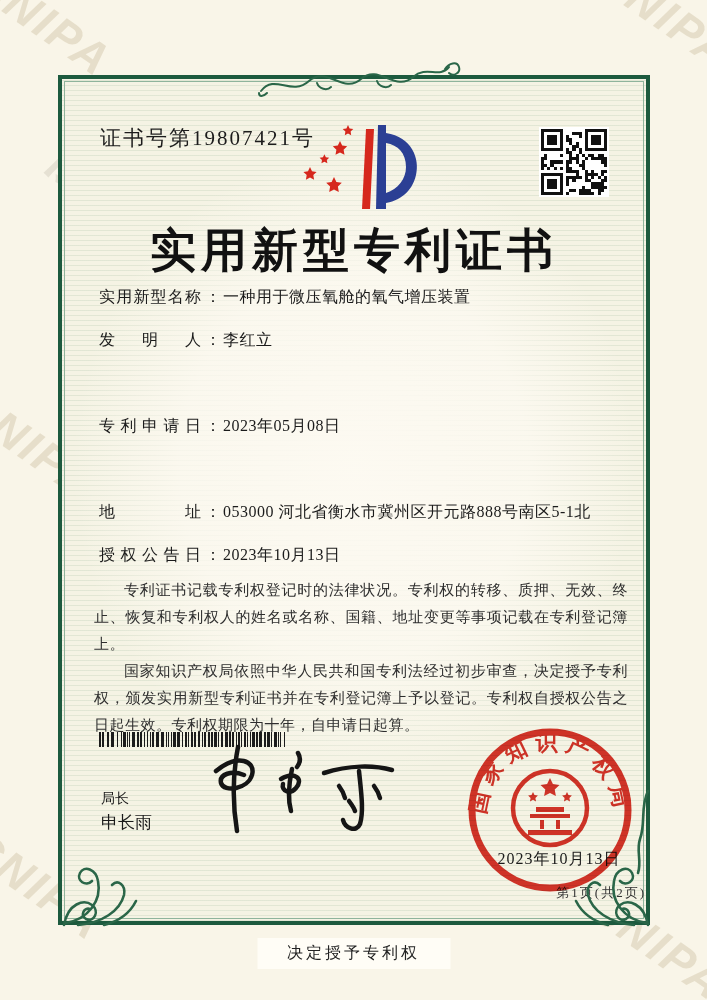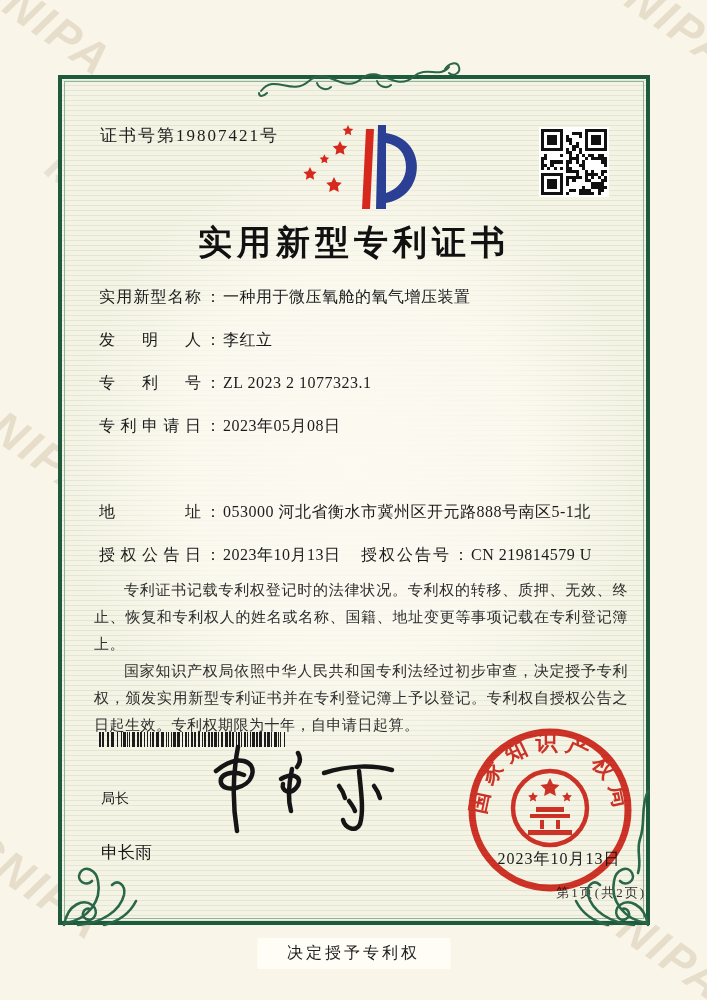--- a/index.html
+++ b/index.html
@@ -25,37 +25,37 @@
     position:absolute;left:58px;top:75px;width:584px;height:842px;z-index:1;
     border:4px solid #1d5a3e;
     background-color:#f5f3e4;
     background-image:
       radial-gradient(ellipse 62% 48% at 50% 46%, rgba(253,250,242,0.97) 0%, rgba(253,250,242,0.75) 48%, rgba(253,250,242,0) 78%),
       repeating-linear-gradient(0deg, rgba(96,146,106,0.13) 0px, rgba(96,146,106,0.13) 1px, rgba(96,146,106,0) 1px, rgba(96,146,106,0) 5px);
   }
   .frame-inner{position:absolute;inset:2px;border:1px solid #8fb49c;pointer-events:none;}
   .deco{position:absolute;z-index:2;pointer-events:none;}
   
-  .cert-no{position:absolute;left:38px;top:45px;font-size:17px;letter-spacing:2px;color:#1c1c1c;}
+  .cert-no{position:absolute;left:38px;top:45px;font-size:21px;letter-spacing:2px;color:#1c1c1c;}
   .logo{position:absolute;left:232px;top:40px;width:128px;height:92px;}
   .qr{position:absolute;left:477px;top:48px;width:66px;height:66px;background:#fff;padding:2px;}
   .title{
     position:absolute;left:0;right:0;top:141px;text-align:center;
-    font-size:34px;font-weight:bold;letter-spacing:5px;color:#111;
+    font-size:46px;font-weight:bold;letter-spacing:5px;color:#111;
   }
   .frow{position:absolute;left:37px;right:20px;font-size:16px;color:#1b1b1b;white-space:nowrap;}
   .flabel{display:inline-block;width:102px;text-align:justify;text-align-last:justify;vertical-align:bottom;}
   .fcolon{display:inline-block;margin:0 2px 0 4px;}
   .fval{letter-spacing:0.5px;}
   .grant-pair{position:absolute;left:262px;top:0;white-space:nowrap;}
   .paras{position:absolute;left:32px;top:498px;width:534px;font-size:15px;line-height:27px;color:#2e2e2e;letter-spacing:0.5px;}
   .paras p{margin:0;text-indent:2em;text-align:justify;}
   .barcode{position:absolute;left:37px;top:653px;width:190px;height:15px;}
   .director-title{position:absolute;left:39px;top:711px;font-family:"Liberation Sans","DejaVu Sans",sans-serif;font-size:14px;color:#1a1a1a;}
-  .director-name{position:absolute;left:39px;top:762px;font-family:Liberation Mono, monospace;font-size:17px;color:#1a1a1a;}
+  .director-name{position:absolute;left:39px;top:732px;font-family:Liberation Mono, monospace;font-size:17px;color:#1a1a1a;}
   .signature{position:absolute;left:140px;top:660px;width:210px;height:100px;}
   .seal-date{position:absolute;left:417px;top:770px;width:160px;text-align:center;font-size:16px;color:#1b1b1b;letter-spacing:1px;z-index:2;}
   .seal{position:absolute;left:402px;top:645px;width:172px;height:172px;z-index:3;opacity:0.94;mix-blend-mode:multiply;}
   .page-no{position:absolute;left:0;right:0;top:805px;text-align:right;font-size:13px;letter-spacing:2px;color:#333;}
   .note{
     position:absolute;left:50%;top:938px;transform:translateX(-50%);
     background:#fffdf6;padding:5px 30px;font-size:16px;letter-spacing:3px;color:#222;z-index:1;
     white-space:nowrap;
   }
 </style>
@@ -256,34 +256,28 @@
     </svg>
 
   <div class="title">实用新型专利证书</div>
 
   <div class="frow" style="top:208px">
     <span class="flabel">实用新型名称</span><span class="fcolon">：</span><span class="fval">一种用于微压氧舱的氧气增压装置</span>
   </div>
   <div class="frow" style="top:251px">
     <span class="flabel">发明人</span><span class="fcolon">：</span><span class="fval">李红立</span>
   </div>
-  <div class="frow" style="top:294px">
-    <span class="flabel">专利号</span><span class="fcolon">：</span><span class="fval">ZL 2023 2 1077323.1</span>
-  </div>
   <div class="frow" style="top:337px">
     <span class="flabel">专利申请日</span><span class="fcolon">：</span><span class="fval">2023年05月08日</span>
   </div>
   <div class="frow" style="top:423px">
     <span class="flabel">地址</span><span class="fcolon">：</span><span class="fval">053000 河北省衡水市冀州区开元路888号南区5-1北</span>
   </div>
   <div class="frow" style="top:466px">
     <span class="flabel">授权公告日</span><span class="fcolon">：</span><span class="fval">2023年10月13日</span>
-    <span class="grant-pair">
-      <span class="flabel" style="width:88px">授权公告号</span><span class="fcolon">：</span><span class="fval">CN 219814579 U</span>
-    </span>
   </div>
 
   <div class="paras">
     <p>专利证书记载专利权登记时的法律状况。专利权的转移、质押、无效、终止、恢复和专利权人的姓名或名称、国籍、地址变更等事项记载在专利登记簿上。</p>
     <p>国家知识产权局依照中华人民共和国专利法经过初步审查，决定授予专利权，颁发实用新型专利证书并在专利登记簿上予以登记。专利权自授权公告之日起生效。专利权期限为十年，自申请日起算。</p>
   </div>
 
   <svg class="barcode" id="barcode-svg" viewBox="0 0 190 15" preserveAspectRatio="none">
       <rect x="0" y="0" width="2" height="15" fill="#1c1c1c"></rect>
       <rect x="3" y="0" width="2" height="15" fill="#1c1c1c"></rect>

